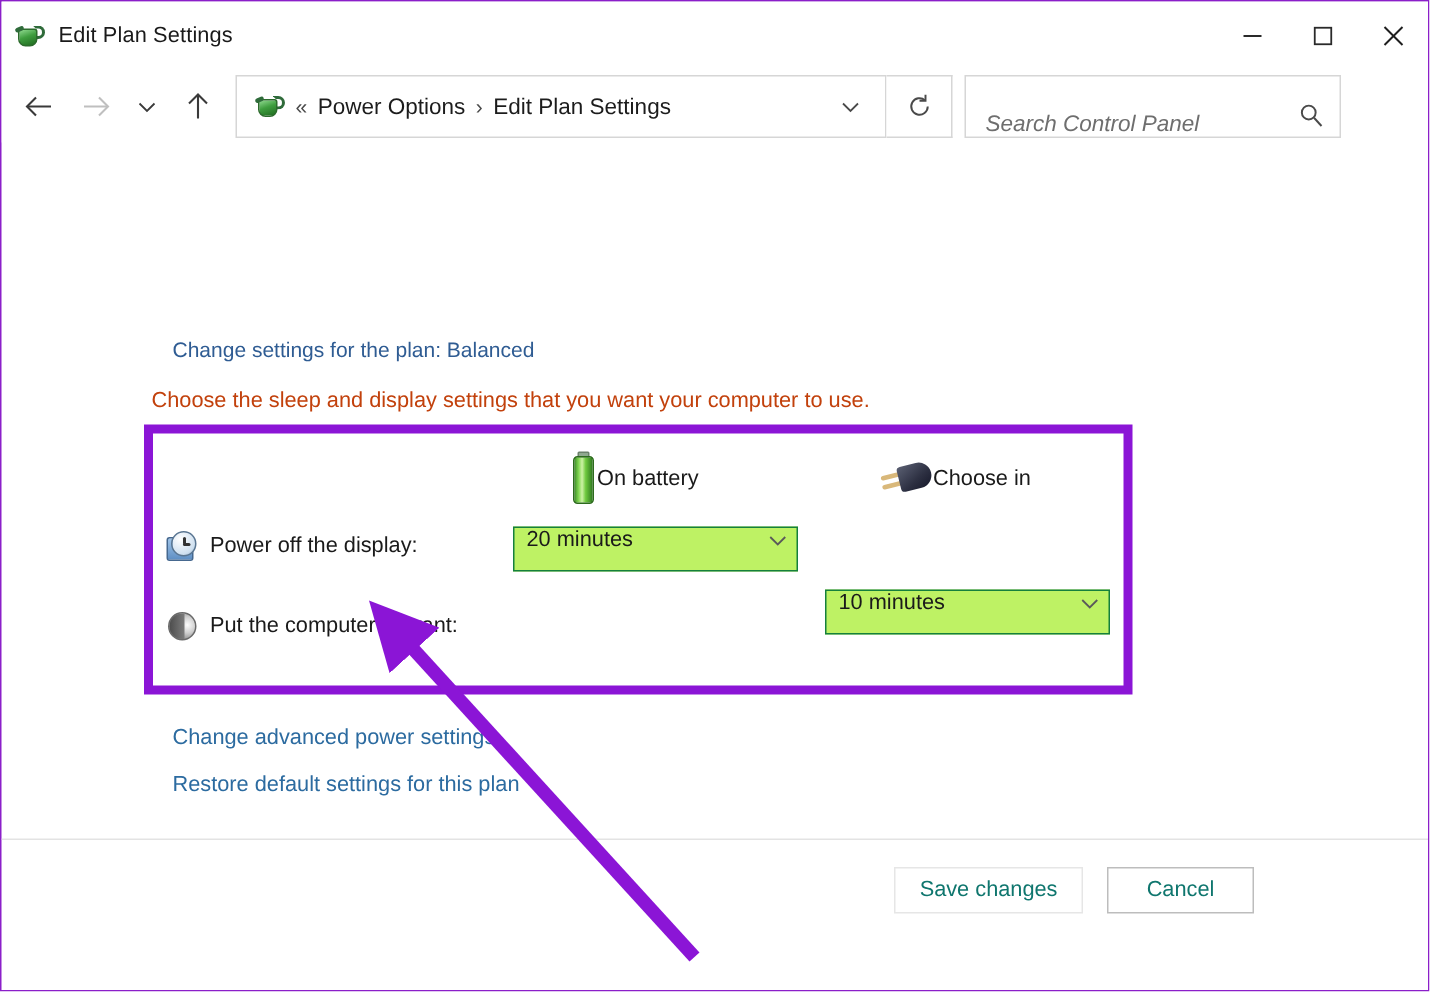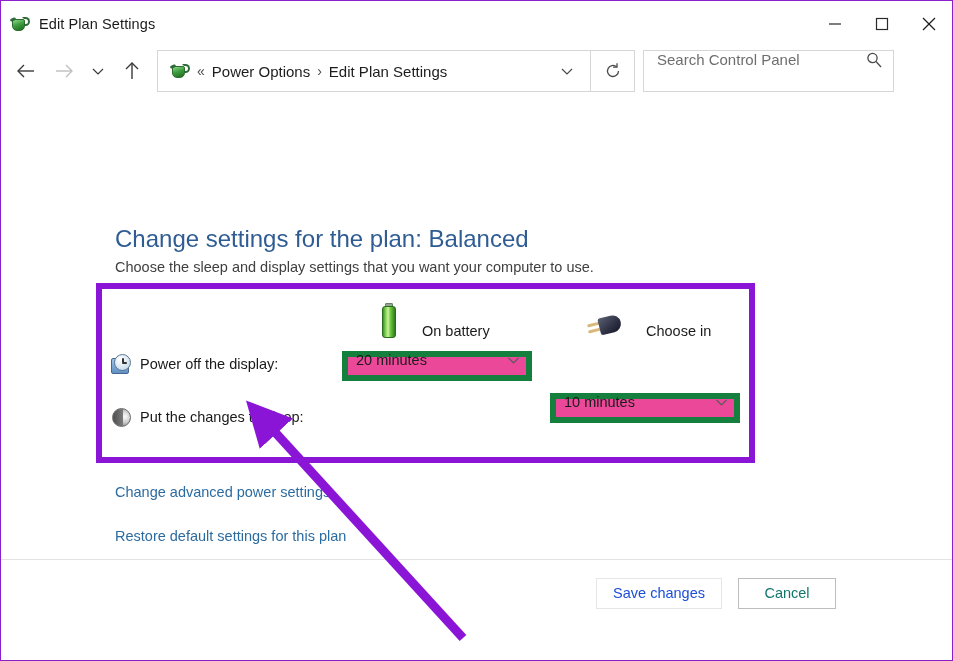--- a/index.html
+++ b/index.html
@@ -140,47 +140,48 @@
     border-left: none;
     display: flex; align-items: center; justify-content: center;
     background: #fff;
   }
   #search-box {
     flex: 0 0 auto;
     margin-left: 8px;
     width: 251px; height: 42px;
     border: 1px solid #d6d6d6;
     background: #ffffff;
-    display: flex; align-items: flex-start;
+    display: flex; align-items: flex-end;
     padding: 0 10px 0 13px;
+    font-style: italic;
   }
   #search-placeholder {
     flex: 1;
     font-size: 15px;
     color: #6e6e6e;
     white-space: nowrap;
   }
 
   
   #content {
     position: relative;
     padding: 0;
   }
   #page-heading {
     position: absolute;
     left: 114px; top: 130px;
-    font-size: 24px;
+    font-size: 14px;
     color: #2f5c93;
     white-space: nowrap;
   }
   #page-subtext {
     position: absolute;
-    left: 114px; top: 164px;
-    font-size: 14.5px;
-    color: #404040;
+    left: 100px; top: 164px;
+    font-size: 14.5px;
+    color: #c2410c;
     white-space: nowrap;
   }
 
   
   #highlight-box {
     position: absolute;
     left: 95px; top: 188px;
     width: 659px; height: 180px;
     border: 6px solid #8b15d6;
     background: transparent;
@@ -193,21 +194,21 @@
     left: 108px; top: 198px;
     width: 636px;
   }
   #col-headers {
     position: relative;
     height: 52px;
   }
   .col-head {
     position: absolute;
     top: 6px;
-    display: flex; align-items: flex-end; gap: 25px;
+    display: flex; align-items: center; gap: 1px;
     height: 40px;
   }
   #col-head-battery { left: 271px; }
   #col-head-plugged { left: 478px; }
   .col-head-label {
     font-size: 14.5px;
     color: #1a1a1a;
     white-space: nowrap;
   }
   
@@ -300,22 +301,22 @@
     position: absolute;
     left: 31px; top: 11px;
     font-size: 14.5px;
     color: #1a1a1a;
     white-space: nowrap;
   }
   .combo {
     position: absolute;
     top: 6px;
     height: 30px;
-    border: 6px solid #15803d;
-    background: #ec4899;
+    border: 1px solid #15803d;
+    background: #bef264;
     display: flex;
     align-items: center;
     padding: 0 0 12px 8px;
   }
   .combo.c1 { left: 233px; width: 190px; }
   .combo.c2 { left: 441px; width: 190px; margin-top: 42px; }
   .combo-value {
     flex: 1;
     font-size: 14.5px;
     color: #1a1a1a;
@@ -329,21 +330,21 @@
   
   .page-link {
     position: absolute;
     left: 114px;
     font-size: 14.5px;
     color: #2c6ba0;
     white-space: nowrap;
     text-decoration: none;
   }
   #link-advanced { top: 389px; }
-  #link-restore  { top: 433px; }
+  #link-restore  { top: 420px; }
 
   
   #footer-divider {
     position: absolute;
     left: 0; top: 464px;
     width: 951px; height: 1px;
     background: #e3e3e3;
   }
   #footer {
     position: absolute;
@@ -361,21 +362,21 @@
     padding: 0 16px;
     border: 1px solid #d2d2d2;
     background: #ffffff;
     font-family: "Liberation Sans", sans-serif;
     font-size: 14.5px;
     color: #0f766e;
     display: flex; align-items: center; justify-content: center;
     white-space: nowrap;
   }
   .btn.disabled {
-    color: #1d4ed8;
+    color: #0f766e;
     border-color: #e6e6e6;
   }
   .btn.primary-outline { border-color: #bdbdbd; min-width: 98px; }
 
   
   #annotation-arrow {
     position: absolute;
     left: 0; top: 0;
     width: 953px; height: 661px;
     pointer-events: none;
@@ -525,21 +526,21 @@
               </svg>
           </span>
         </div>
       </div>
 
       <div class="setting-row">
         <span class="row-icon sleep-icon">
           <span class="ball"></span>
             <span class="shade"></span>
         </span>
-        <span class="row-label">Put the changes to sleep:</span>
+        <span class="row-label">Put the computer to want:</span>
       </div>
     </div>
 
     <div id="highlight-box"></div>
 
     <a class="page-link" id="link-advanced" href="#">Change advanced power settings</a>
     <a class="page-link" id="link-restore" href="#">Restore default settings for this plan</a>
 
     <div id="footer-divider"></div>
     <div id="footer">

